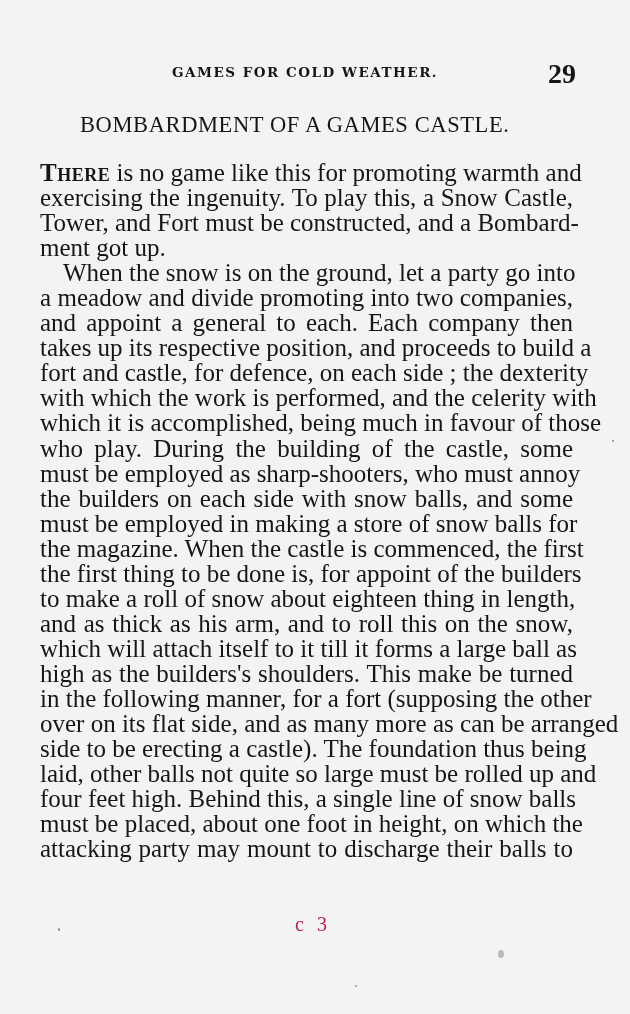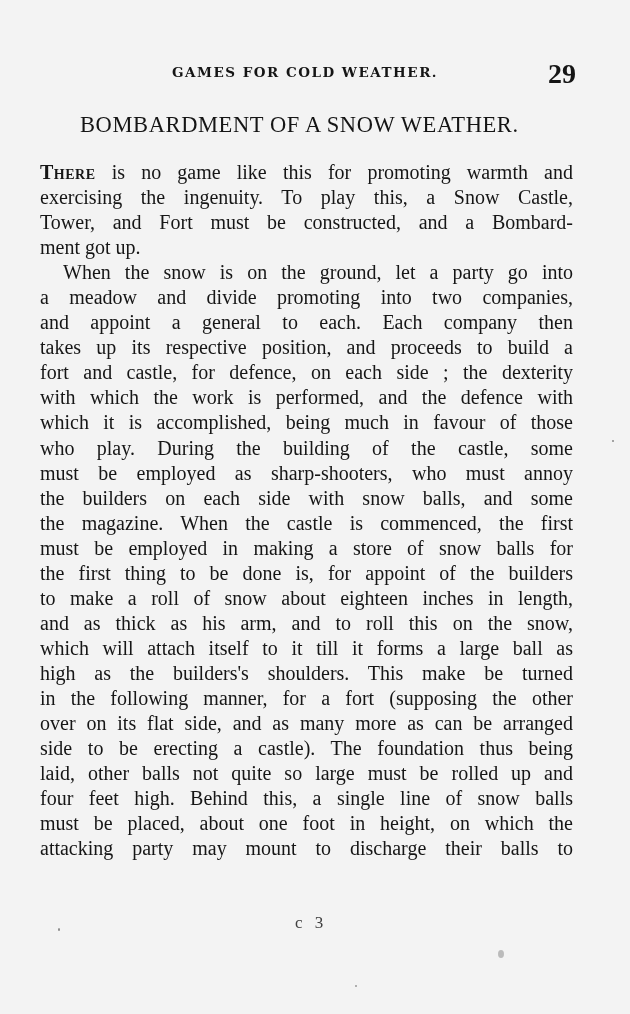--- a/index.html
+++ b/index.html
@@ -27,72 +27,72 @@
   }
   .chapter-title {
     position: absolute; top: 112px; left: 80px; width: 480px;
     font-family: "Liberation Serif", serif;
     font-size: 22.5px; letter-spacing: 0.6px; color: #151515;
     white-space: nowrap;
   }
   .body-text {
     position: absolute; left: 40px; top: 160px; width: 533px;
     font-family: "Liberation Serif", serif;
-    font-size: 20px; line-height: 25.05px; color: #161616;
+    font-size: 25px; line-height: 25.05px; color: #161616;
   }
   .line {
     display: block; text-align: justify; text-align-last: justify;
     white-space: nowrap; height: 25.05px;
   }
   .line.last { text-align-last: left; }
   .line.indent { padding-left: 23px; }
   .smallcaps { font-variant: small-caps; font-weight: bold; letter-spacing: 0.5px; }
   .signature {
     position: absolute; top: 913px; left: 295px;
     font-family: "Liberation Serif", serif;
-    font-size: 17px; letter-spacing: 4px; color: #404040;
+    font-size: 20px; letter-spacing: 4px; color: #be185d;
   }
   .speck { position: absolute; background: #888; border-radius: 50%; }
 </style>
 </head>
 <body>
 
 <div class="page">
 
   <div class="running-head">
     <span class="running-title">GAMES FOR COLD WEATHER.</span>
     <span class="page-number">29</span>
   </div>
 
-  <div class="chapter-title">BOMBARDMENT OF A SNOW WEATHER.</div>
+  <div class="chapter-title">BOMBARDMENT OF A GAMES CASTLE.</div>
 
   <div class="body-text">
 
     <div class="paragraph">
       <span class="line"><span class="smallcaps">There</span><span> is no game like this for promoting warmth and</span></span>
       <span class="line">exercising the ingenuity.  To play this, a Snow Castle,</span>
       <span class="line">Tower, and Fort must be constructed, and a Bombard-</span>
       <span class="line last">ment got up.</span>
     </div>
 
     <div class="paragraph">
       <span class="line indent">When the snow is on the ground, let a party go into</span>
       <span class="line">a meadow and divide promoting into two companies,</span>
       <span class="line">and appoint a general to each.  Each company then</span>
       <span class="line">takes up its respective position, and proceeds to build a</span>
       <span class="line">fort and castle, for defence, on each side ; the dexterity</span>
-      <span class="line">with which the work is performed, and the defence with</span>
+      <span class="line">with which the work is performed, and the celerity with</span>
       <span class="line">which it is accomplished, being much in favour of those</span>
       <span class="line">who play.  During the building of the castle, some</span>
       <span class="line">must be employed as sharp-shooters, who must annoy</span>
       <span class="line">the builders on each side with snow balls, and some</span>
+      <span class="line">must be employed in making a store of snow balls for</span>
       <span class="line">the magazine.  When the castle is commenced, the first</span>
-      <span class="line">must be employed in making a store of snow balls for</span>
       <span class="line">the first thing to be done is, for appoint of the builders</span>
-      <span class="line">to make a roll of snow about eighteen inches in length,</span>
+      <span class="line">to make a roll of snow about eighteen thing in length,</span>
       <span class="line">and as thick as his arm, and to roll this on the snow,</span>
       <span class="line">which will attach itself to it till it forms a large ball as</span>
       <span class="line">high as the builders's shoulders.  This make be turned</span>
       <span class="line">in the following manner, for a fort (supposing the other</span>
       <span class="line">over on its flat side, and as many more as can be arranged</span>
       <span class="line">side to be erecting a castle).  The foundation thus being</span>
       <span class="line">laid, other balls not quite so large must be rolled up and</span>
       <span class="line">four feet high.  Behind this, a single line of snow balls</span>
       <span class="line">must be placed, about one foot in height, on which the</span>
       <span class="line">attacking party may mount to discharge their balls to</span>

